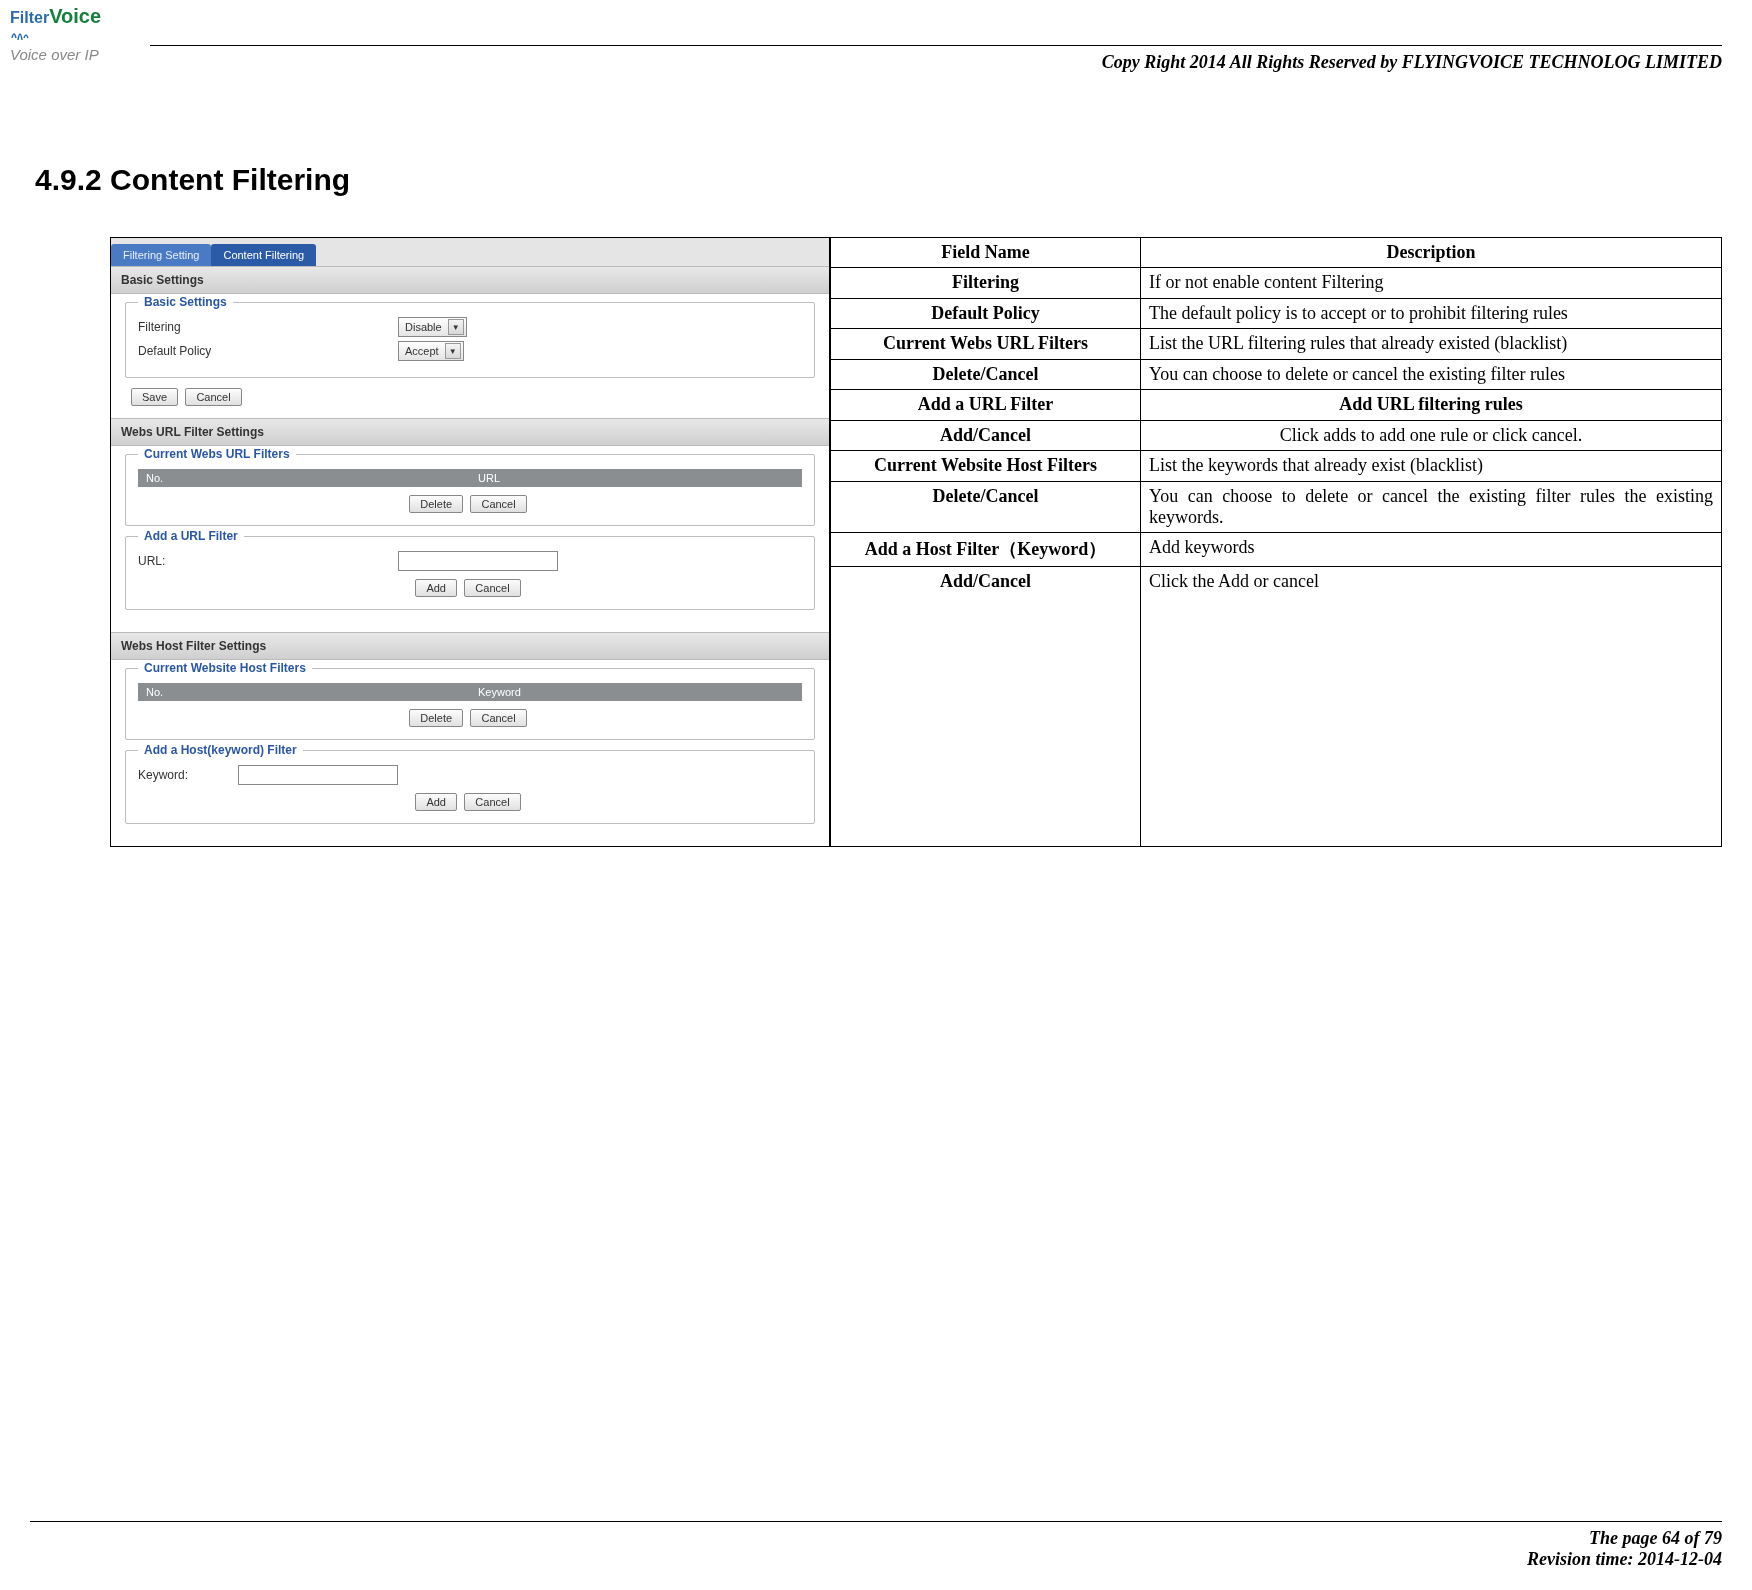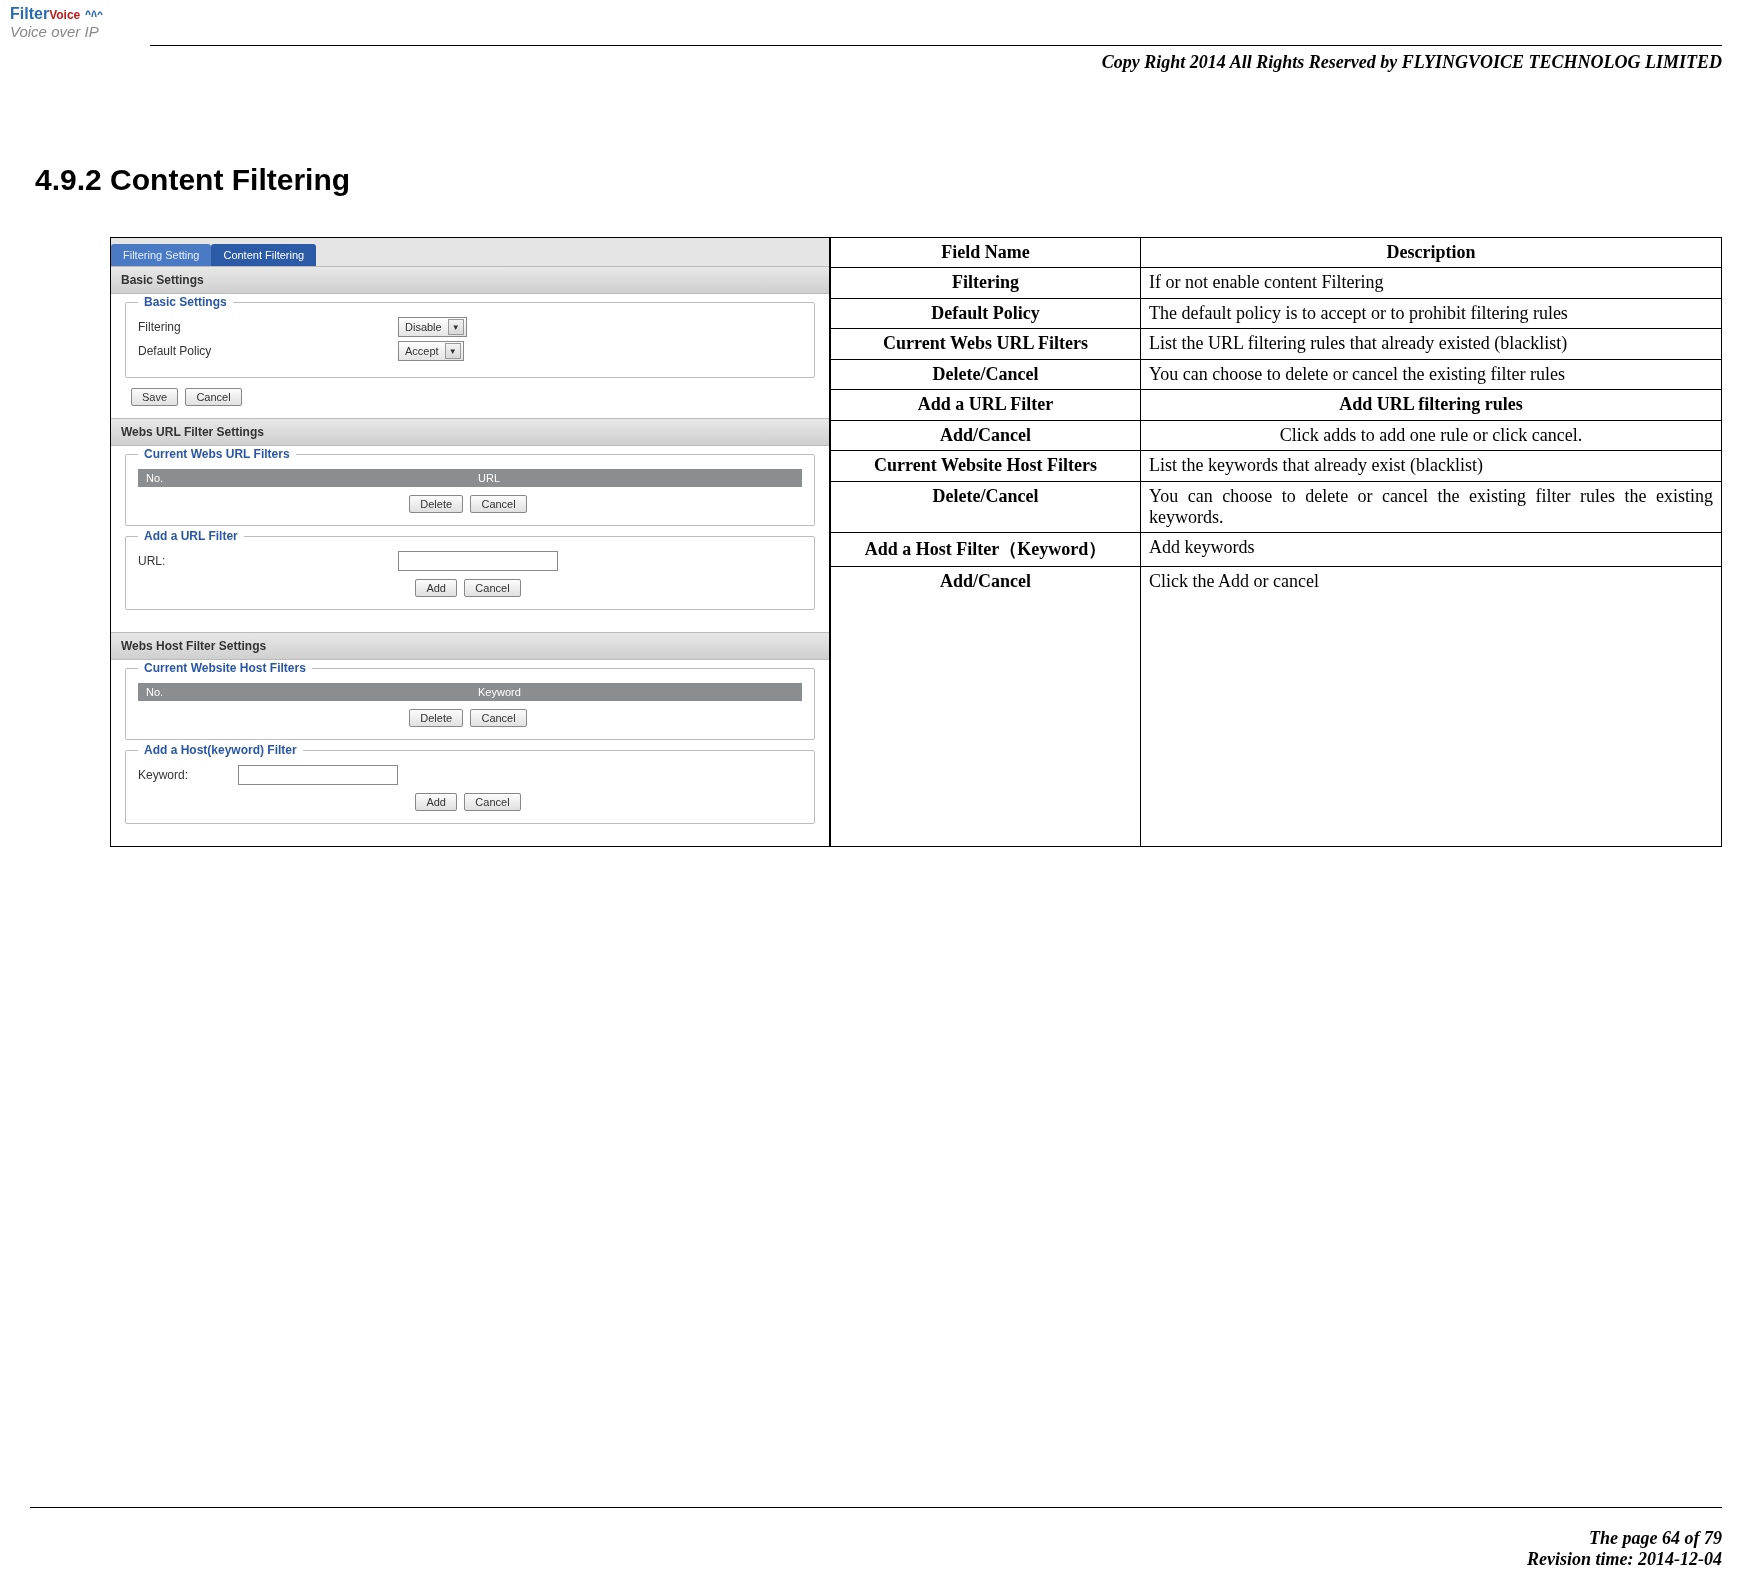--- a/index.html
+++ b/index.html
@@ -18,21 +18,21 @@
     padding: 10px 30px 30px 30px;
   }
   .logo {
     position: absolute;
     top: 5px;
     left: 10px;
     width: 100px;
     height: 60px;
   }
   .logo .flying { font-family: Arial, sans-serif; font-weight: bold; font-size: 16px; color: #2a6bb0; }
-  .logo .voice { font-family: Arial, sans-serif; font-weight: bold; font-size: 12px; color: #b91c1c; }
+  .logo .voice { font-family: Arial, sans-serif; font-weight: bold; font-size: 20px; color: #15803d; }
   .logo .wave { display: inline-block; }
   .logo .tagline { font-size: 15px; color: #888; font-style: italic; font-family: Arial, sans-serif; }
   .header-line {
     border-top: 1.5px solid #000;
     margin-top: 35px;
     margin-left: 120px;
     margin-right: 0;
   }
   .header-right {
     text-align: right;
@@ -190,21 +190,21 @@
 
   .footer {
     position: absolute;
     right: 30px;
     bottom: 20px;
     text-align: right;
     font-style: italic;
     font-weight: bold;
     border-top: 1.5px solid #000;
     width: calc(100% - 60px);
-    padding-top: 20px;
+    padding-top: 6px;
     font-size: 18px;
   }
 </style>
 </head>
 <body>
 
 <div class="page">
 
   <div class="logo">
     <span class="flying">Filter</span><span class="voice">Voice</span>

